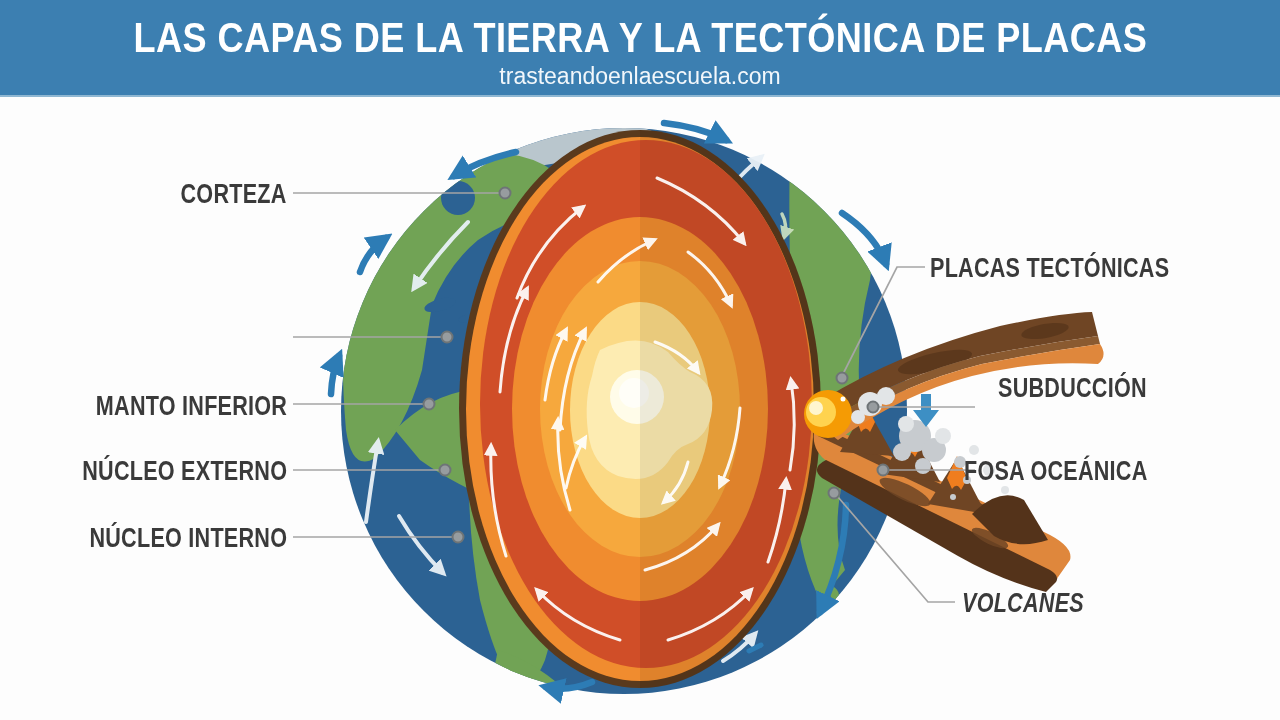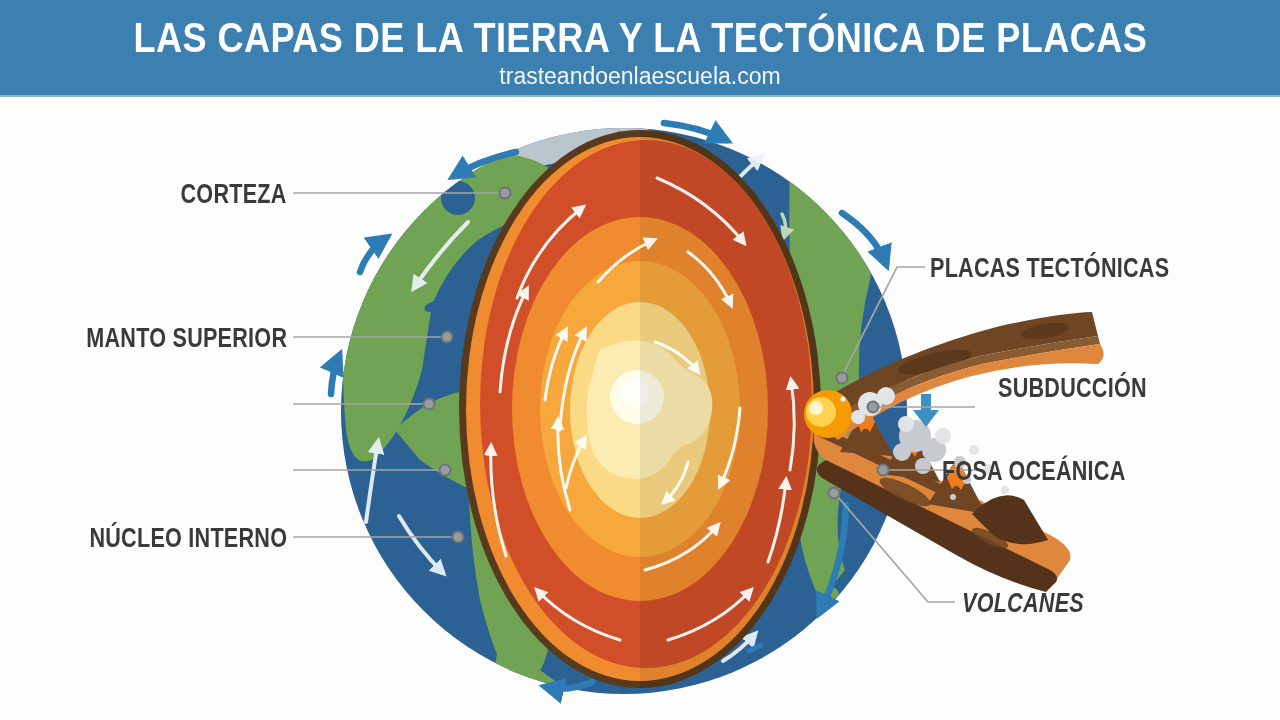--- a/index.html
+++ b/index.html
@@ -213,21 +213,22 @@
       <circle class="dot" cx="834" cy="493" r="5.5"></circle>
     </g>
   </svg>
 
   <div class="header">
     <div class="title"><span>LAS CAPAS DE LA TIERRA Y LA TECTÓNICA DE PLACAS</span></div>
     <div class="website"><span>trasteandoenlaescuela.com</span></div>
   </div>
 
   <div class="lbl left" style="right:993px;top:178px;"><span>CORTEZA</span></div>
-  <div class="lbl left" style="right:993px;top:322px;"><span>MANTO SUPERIOR</span></div>
+  <div class="lbl left" style="right:993px;top:390px;"><span>MANTO INFERIOR</span></div>
+  <div class="lbl left" style="right:993px;top:455px;"><span>NÚCLEO EXTERNO</span></div>
   <div class="lbl left" style="right:993px;top:522px;"><span>NÚCLEO INTERNO</span></div>
 
   <div class="lbl right" style="left:930px;top:252px;"><span>PLACAS TECTÓNICAS</span></div>
   <div class="lbl right" style="left:982px;top:372px;margin-left:16px;"><span>SUBDUCCIÓN</span></div>
-  <div class="lbl right" style="left:942px;top:455px;"><span>FOSA OCEÁNICA</span></div>
+  <div class="lbl right" style="left:964px;top:455px;"><span>FOSA OCEÁNICA</span></div>
   <div class="lbl right" style="left:962px;top:587px;font-style:italic;"><span>VOLCANES</span></div>
 
 </div>
 
 </body></html>

